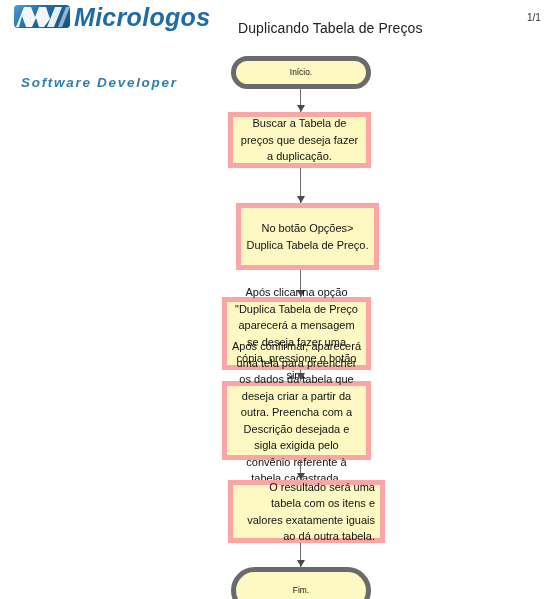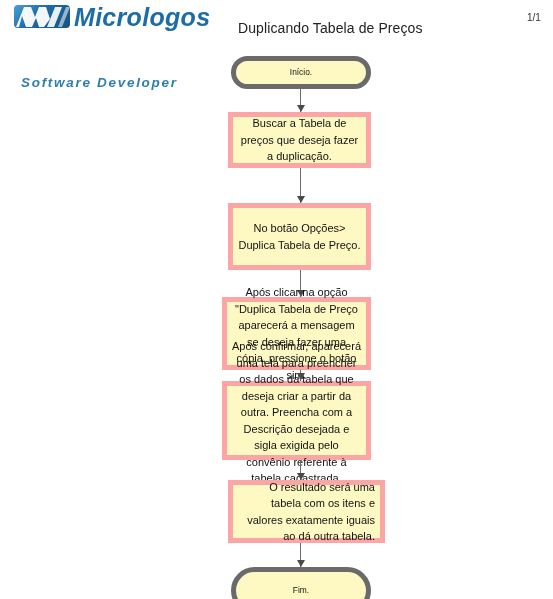--- a/index.html
+++ b/index.html
@@ -179,21 +179,21 @@
   <div class="connector" style="left:300px; top:89px; height:23px;"></div>
   <div class="arrowhead" style="left:297px; top:105px;"></div>
 
   <div class="node" style="left:228px; top:112px; width:143px; height:56px;">
     <span class="node-text">Buscar a Tabela de preços que deseja fazer a duplicação.</span>
   </div>
 
   <div class="connector" style="left:300px; top:168px; height:35px;"></div>
   <div class="arrowhead" style="left:297px; top:196px;"></div>
 
-  <div class="node" style="left:228px; top:203px; width:143px; height:67px;">
+  <div class="node" style="left:236px; top:203px; width:143px; height:67px;">
     <span class="node-text">No botão Opções&gt; Duplica Tabela de Preço.</span>
   </div>
 
   <div class="connector" style="left:300px; top:270px; height:27px;"></div>
   <div class="arrowhead" style="left:297px; top:290px;"></div>
 
   <div class="node" style="left:222px; top:297px; width:149px; height:73px;">
     <span class="node-text">Após clicar na opção "Duplica Tabela de Preço aparecerá a mensagem se deseja fazer uma cópia, pressione o botão sim.</span>
   </div>
 

